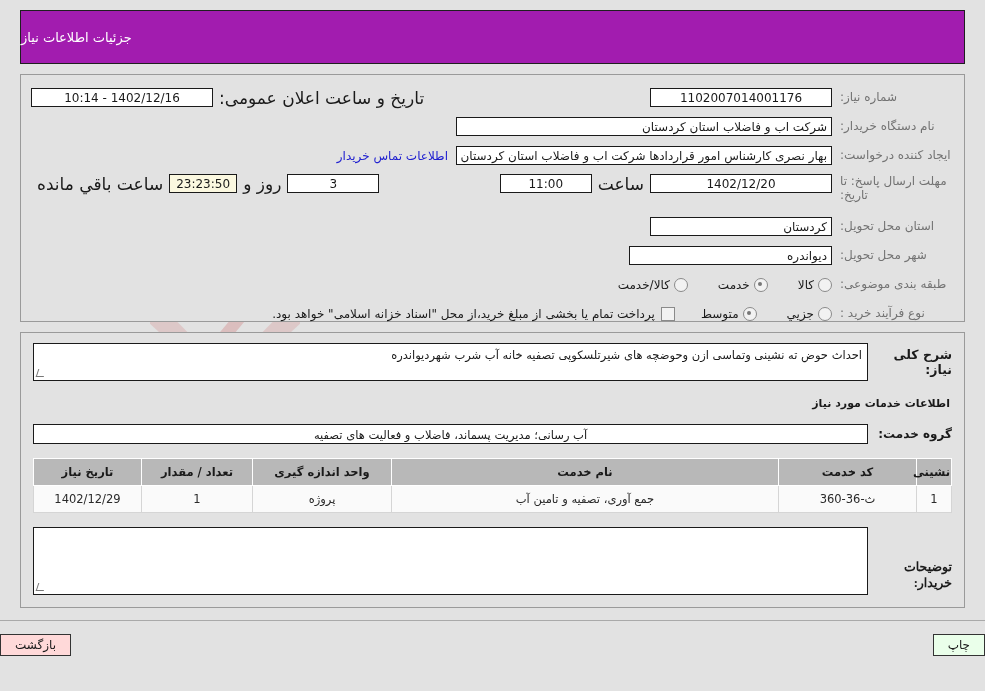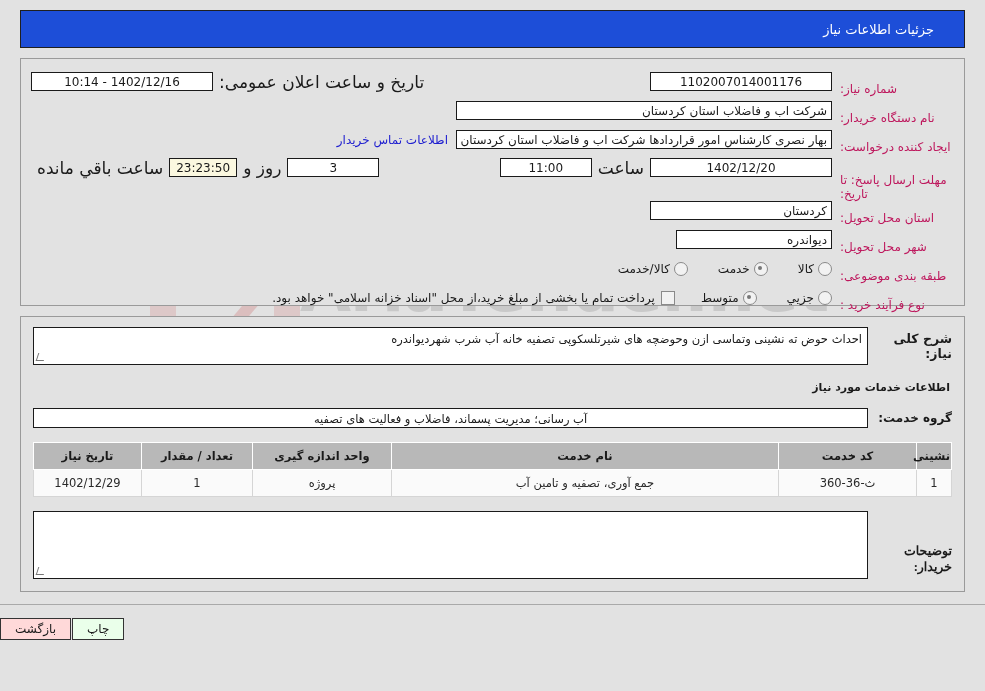--- a/index.html
+++ b/index.html
@@ -80,26 +80,26 @@
     color: #e8cfcf;
     direction: ltr;
     font-family: "Liberation Serif", serif;
   }
 
   .page { position: relative; z-index: 2; }
 
   
   .title-bar {
     margin: 10px 20px 0 20px;
-    height: 38px;
-    background: #1d4ed8;
+    height: 54px;
+    background: #a21caf;
     border: 1px solid #1f1f1f;
     display: flex;
     align-items: center;
-    justify-content: flex-start;
+    justify-content: flex-end;
     box-sizing: border-box;
   }
   .title-bar .title-text {
     color: #ffffff;
     font-size: 13px;
     padding-right: 30px;
   }
 
   
   .panel {
@@ -119,24 +119,23 @@
     box-sizing: border-box;
   }
   .row-tall { height: 42px; align-items: flex-start; padding-top: 4px; }
 
   .lbl {
     width: 122px;
     flex: 0 0 122px;
     text-align: left;
     padding-left: 8px;
     font-size: 12px;
-    color: #be185d;
+    color: #737373;
     box-sizing: border-box;
     line-height: 1.25;
-    margin-top: 15px;
   }
   .lbl-2line { line-height: 1.15; padding-top: 1px; }
 
   .fld {
     background: #ffffff;
     border: 1px solid #1a1a1a;
     height: 19px;
     line-height: 19px;
     font-size: 12px;
     padding: 0 4px;
@@ -146,21 +145,21 @@
     overflow: hidden;
     white-space: nowrap;
   }
   .fld-right { text-align: right; padding-left: 44px; }
 
   .w-need-no   { width: 182px; }
   .w-org       { width: 376px; }
   .w-creator   { width: 376px; }
   .w-date      { width: 182px; }
   .w-province  { width: 182px; }
-  .w-city      { width: 156px; margin-left: 32px; }
+  .w-city      { width: 203px; margin-left: 32px; }
   .w-hour      { width: 92px; }
   .w-days      { width: 92px; }
   .w-pubdate   { width: 182px; }
   .w-remain    {
     width: 68px;
     background: #fbf8e0;
   }
 
   .inline-lbl {
     font-size: 17px;
@@ -336,21 +335,21 @@
 
   
   .footer-sep {
     margin: 12px 0 0 0;
     border-top: 1px solid #a9a9a9;
   }
   .footer {
     margin-top: 0;
     padding: 13px 0 10px 0;
     display: flex;
-    justify-content: flex-start;
+    justify-content: space-between;
     gap: 1px;
     direction: ltr;
   }
   .btn {
     border: 1px solid #333;
     font-size: 12px;
     padding: 3px 14px;
     cursor: pointer;
     font-family: "DejaVu Sans", "Liberation Sans", sans-serif;
   }

